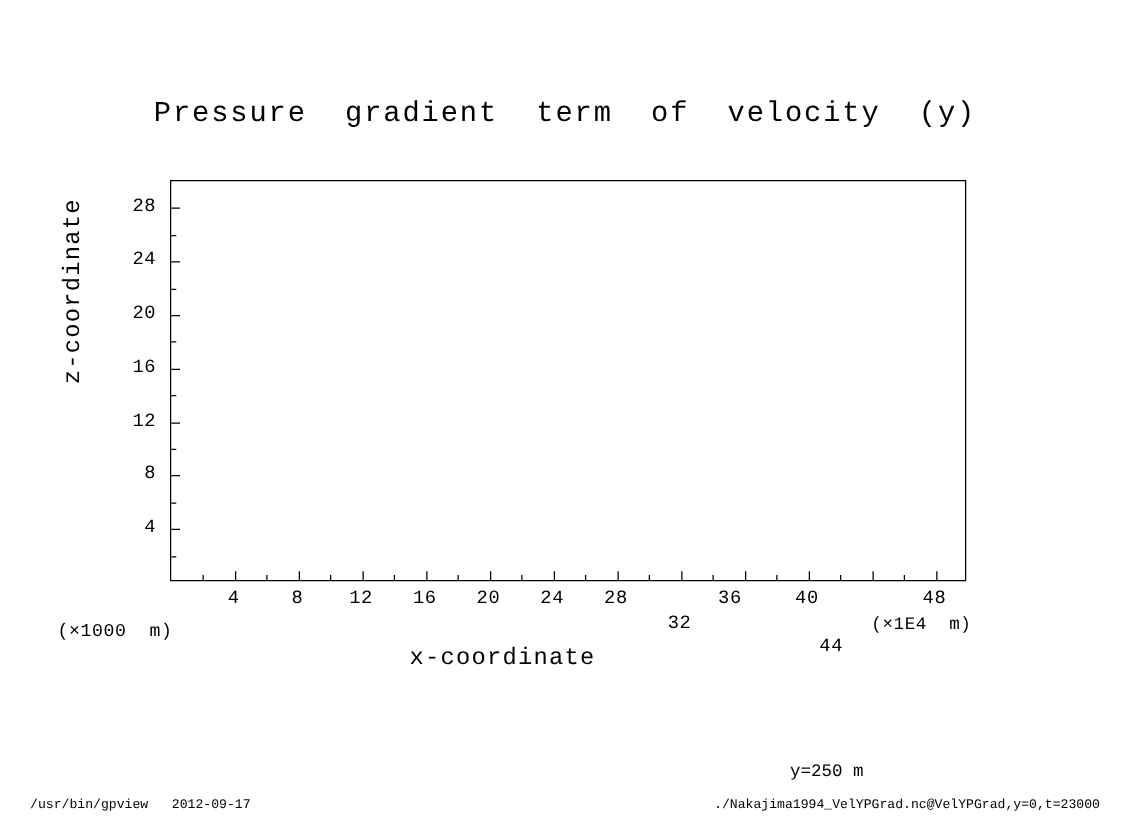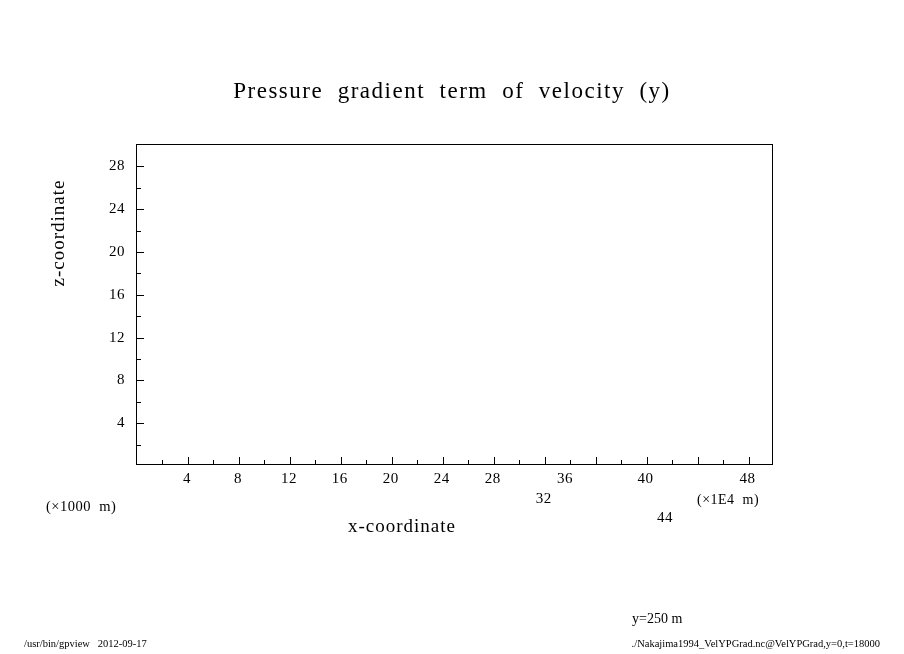--- a/index.html
+++ b/index.html
@@ -5,21 +5,21 @@
   html, body {
     margin: 0;
     padding: 0;
     background: #ffffff;
   }
   #page {
     position: relative;
     width: 904px;
     height: 654px;
     background: #ffffff;
-    font-family: Liberation Serif, serif;
+    font-family: Liberation Mono, monospace;
     color: #000000;
     overflow: hidden;
   }
 
   
   #chart-title {
     position: absolute;
     left: 0;
     top: 78px;
     width: 904px;
@@ -207,21 +207,21 @@
 
   <div id="axis-decor">
       <div class="xlabel" style="left: 186.96px;">4</div>
       <div class="xlabel" style="left: 237.92px;">8</div>
       <div class="xlabel" style="left: 288.88px;">12</div>
       <div class="xlabel" style="left: 339.84px;">16</div>
       <div class="xlabel" style="left: 390.8px;">20</div>
       <div class="xlabel" style="left: 441.76px;">24</div>
       <div class="xlabel" style="left: 492.72px;">28</div>
       <div class="xlabel" style="left: 543.68px; margin-top: 20px;">32</div>
-      <div class="xlabel" style="left: 565px;">36</div>
+      <div class="xlabel" style="left: 584px;">36</div>
       <div class="xlabel" style="left: 645.6px;">40</div>
       <div class="xlabel" style="left: 665px; margin-top: 39px;">44</div>
       <div class="xlabel" style="left: 747.52px;">48</div>
       <div class="ylabel" style="top: 422.2px;">4</div>
       <div class="ylabel" style="top: 379.4px;">8</div>
       <div class="ylabel" style="top: 336.6px;">12</div>
       <div class="ylabel" style="top: 293.8px;">16</div>
       <div class="ylabel" style="top: 251px;">20</div>
       <div class="ylabel" style="top: 208.2px;">24</div>
       <div class="ylabel" style="top: 165.4px;">28</div>
@@ -233,15 +233,15 @@
   <div id="x-unit-left">(×1000  m)</div>
   <div id="x-unit-right">(×1E4  m)</div>
 
 
   <div id="info-block">
     <div>y=250 m</div>
     
   </div>
 
   <div id="footer-left">/usr/bin/gpview   2012-09-17</div>
-  <div id="footer-right">./Nakajima1994_VelYPGrad.nc@VelYPGrad,y=0,t=18000</div>
+  <div id="footer-right">./Nakajima1994_VelYPGrad.nc@VelYPGrad,y=0,t=23000</div>
 
 </div>
 
 </body></html>

